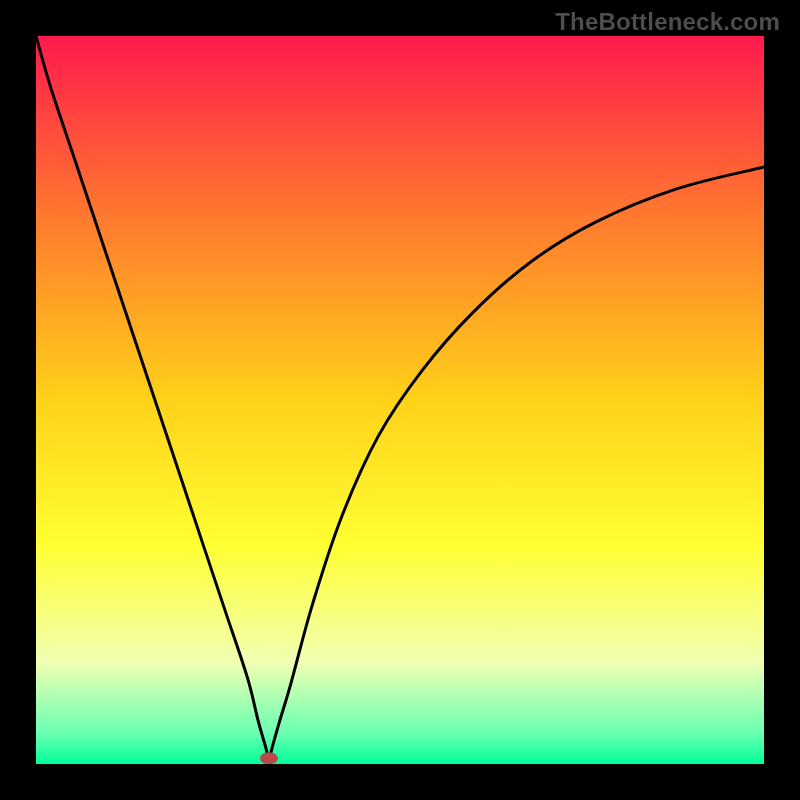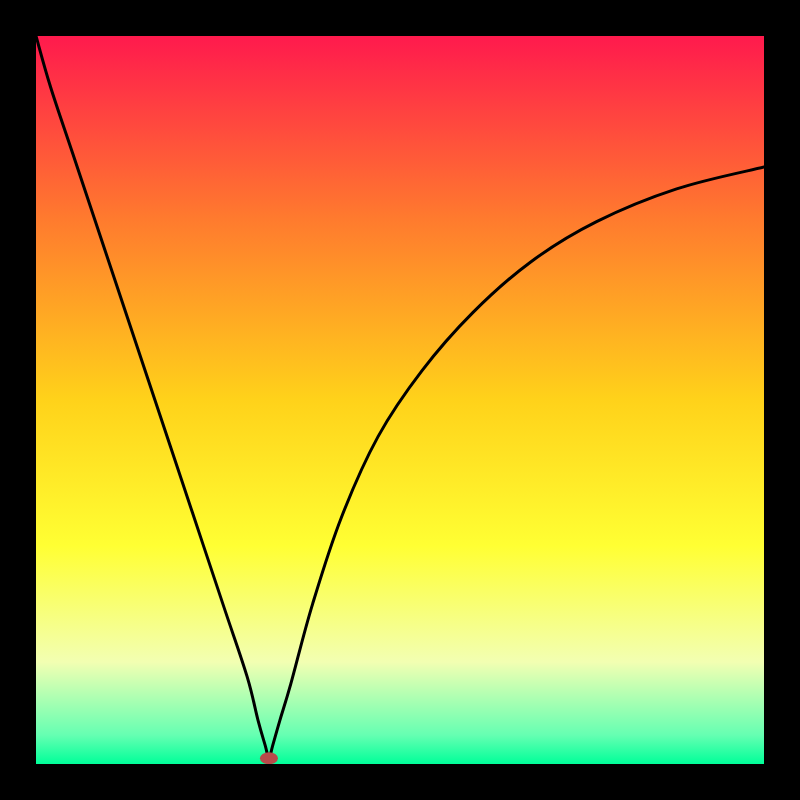--- a/index.html
+++ b/index.html
@@ -37,20 +37,21 @@
   }
   svg {
     display: block;
   }
 </style>
 </head>
 <body>
 
 <div class="frame">
 
+  <div class="watermark">TheBottleneck.com</div>
 
   <div class="plot-area">
     <svg id="plot-svg" width="728" height="728" viewBox="0 0 728 728">
       <defs>
         <linearGradient id="bg-grad" x1="0" y1="0" x2="0" y2="1">
           <stop id="g0" offset="0%" stop-color="#ff1a4d"></stop>
           <stop id="g1" offset="25%" stop-color="#ff7a2e"></stop>
           <stop id="g2" offset="50%" stop-color="#ffd21a"></stop>
           <stop id="g3" offset="70%" stop-color="#ffff33"></stop>
           <stop id="g4" offset="86%" stop-color="#f2ffb2"></stop>

